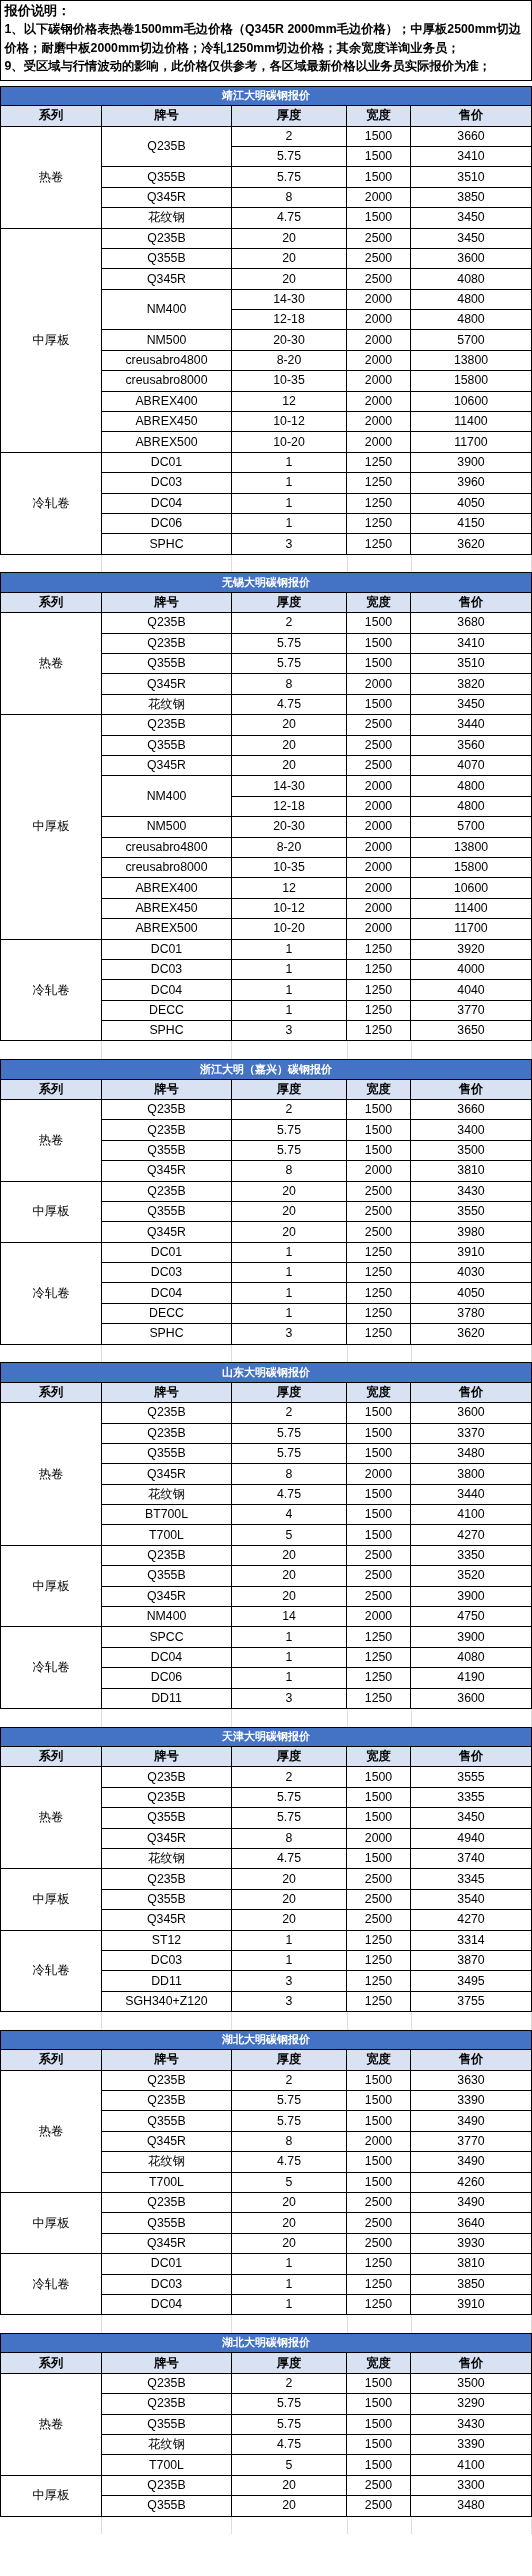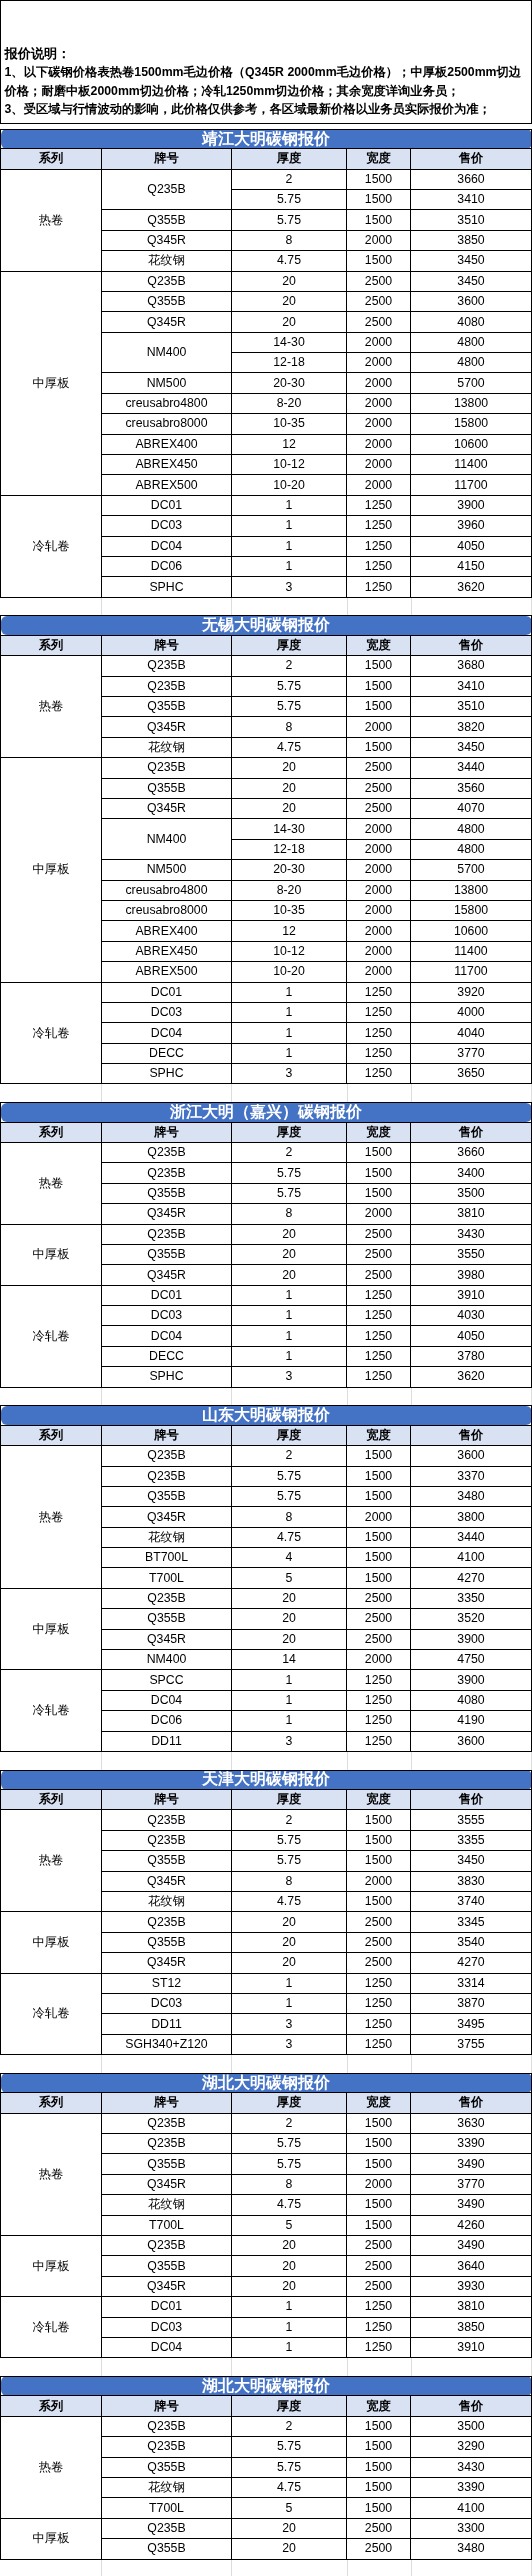--- a/index.html
+++ b/index.html
@@ -20,21 +20,20 @@
     border:1.8px solid #000;
     padding:0.9px 3.5px 4.4px 3.5px;
     font-size:12.3px;
     line-height:18.5px;
     margin-bottom:4.4px;
     box-sizing:border-box;
   }
   .notes-title{
     font-weight:700;
     font-size:13.2px;
-    margin-top:43px;
   }
   .notes-line{font-weight:700;}
   section.price-table table{
     border-collapse:collapse;
     table-layout:fixed;
     width:532px;
     border:1.8px solid #000;
   }
   col.c-series{width:101px;}
   col.c-grade{width:130px;}
@@ -50,23 +49,22 @@
     height:19.4px;
     padding:0 1.8px;
     line-height:1.05;
     overflow:hidden;
     white-space:nowrap;
   }
   tr.title-row th{
     background:var(--title-bar);
     color:var(--title-text);
     font-weight:700;
-    font-size:16px;
+    font-size:11px;
     height:18.5px;
-    border-radius:6px;
   }
   tr.head-row th{
     background:var(--header-bg);
     font-weight:700;
   }
   tr.grp td{border-top:1.8px solid #000;}
   .table-gap{
     height:17.6px;
     background-color:#FFFFFF;
     background-image:
@@ -80,21 +78,21 @@
     background-position:101px 0,231px 0,347px 0,411px 0,531px 0;
   }
 </style>
 </head>
 <body>
 
 <div class="page">
   <div class="notes">
     <div class="notes-title">报价说明：</div>
     <div class="notes-line">1、以下碳钢价格表热卷1500mm毛边价格（Q345R 2000mm毛边价格）；中厚板2500mm切边价格；耐磨中板2000mm切边价格；冷轧1250mm切边价格；其余宽度详询业务员；</div>
-    <div class="notes-line">3、受区域与行情波动的影响，此价格仅供参考，各区域最新价格以业务员实际报价为准；</div>
+    <div class="notes-line">9、受区域与行情波动的影响，此价格仅供参考，各区域最新价格以业务员实际报价为准；</div>
   </div>
   <div id="tables">
       <section class="price-table">
         <table>
           <colgroup>
             <col class="c-series">
             <col class="c-grade">
             <col class="c-thickness">
             <col class="c-width">
             <col class="c-price">
@@ -655,21 +653,21 @@
             <tr>
               <td rowspan="1">Q355B</td>
               <td>5.75</td>
               <td>1500</td>
               <td>3450</td>
             </tr>
             <tr>
               <td rowspan="1">Q345R</td>
               <td>8</td>
               <td>2000</td>
-              <td>3830</td>
+              <td>4940</td>
             </tr>
             <tr>
               <td rowspan="1">花纹钢</td>
               <td>4.75</td>
               <td>1500</td>
               <td>3740</td>
             </tr>
             <tr class="grp">
               <td rowspan="3">中厚板</td>
               <td rowspan="1">Q235B</td>

